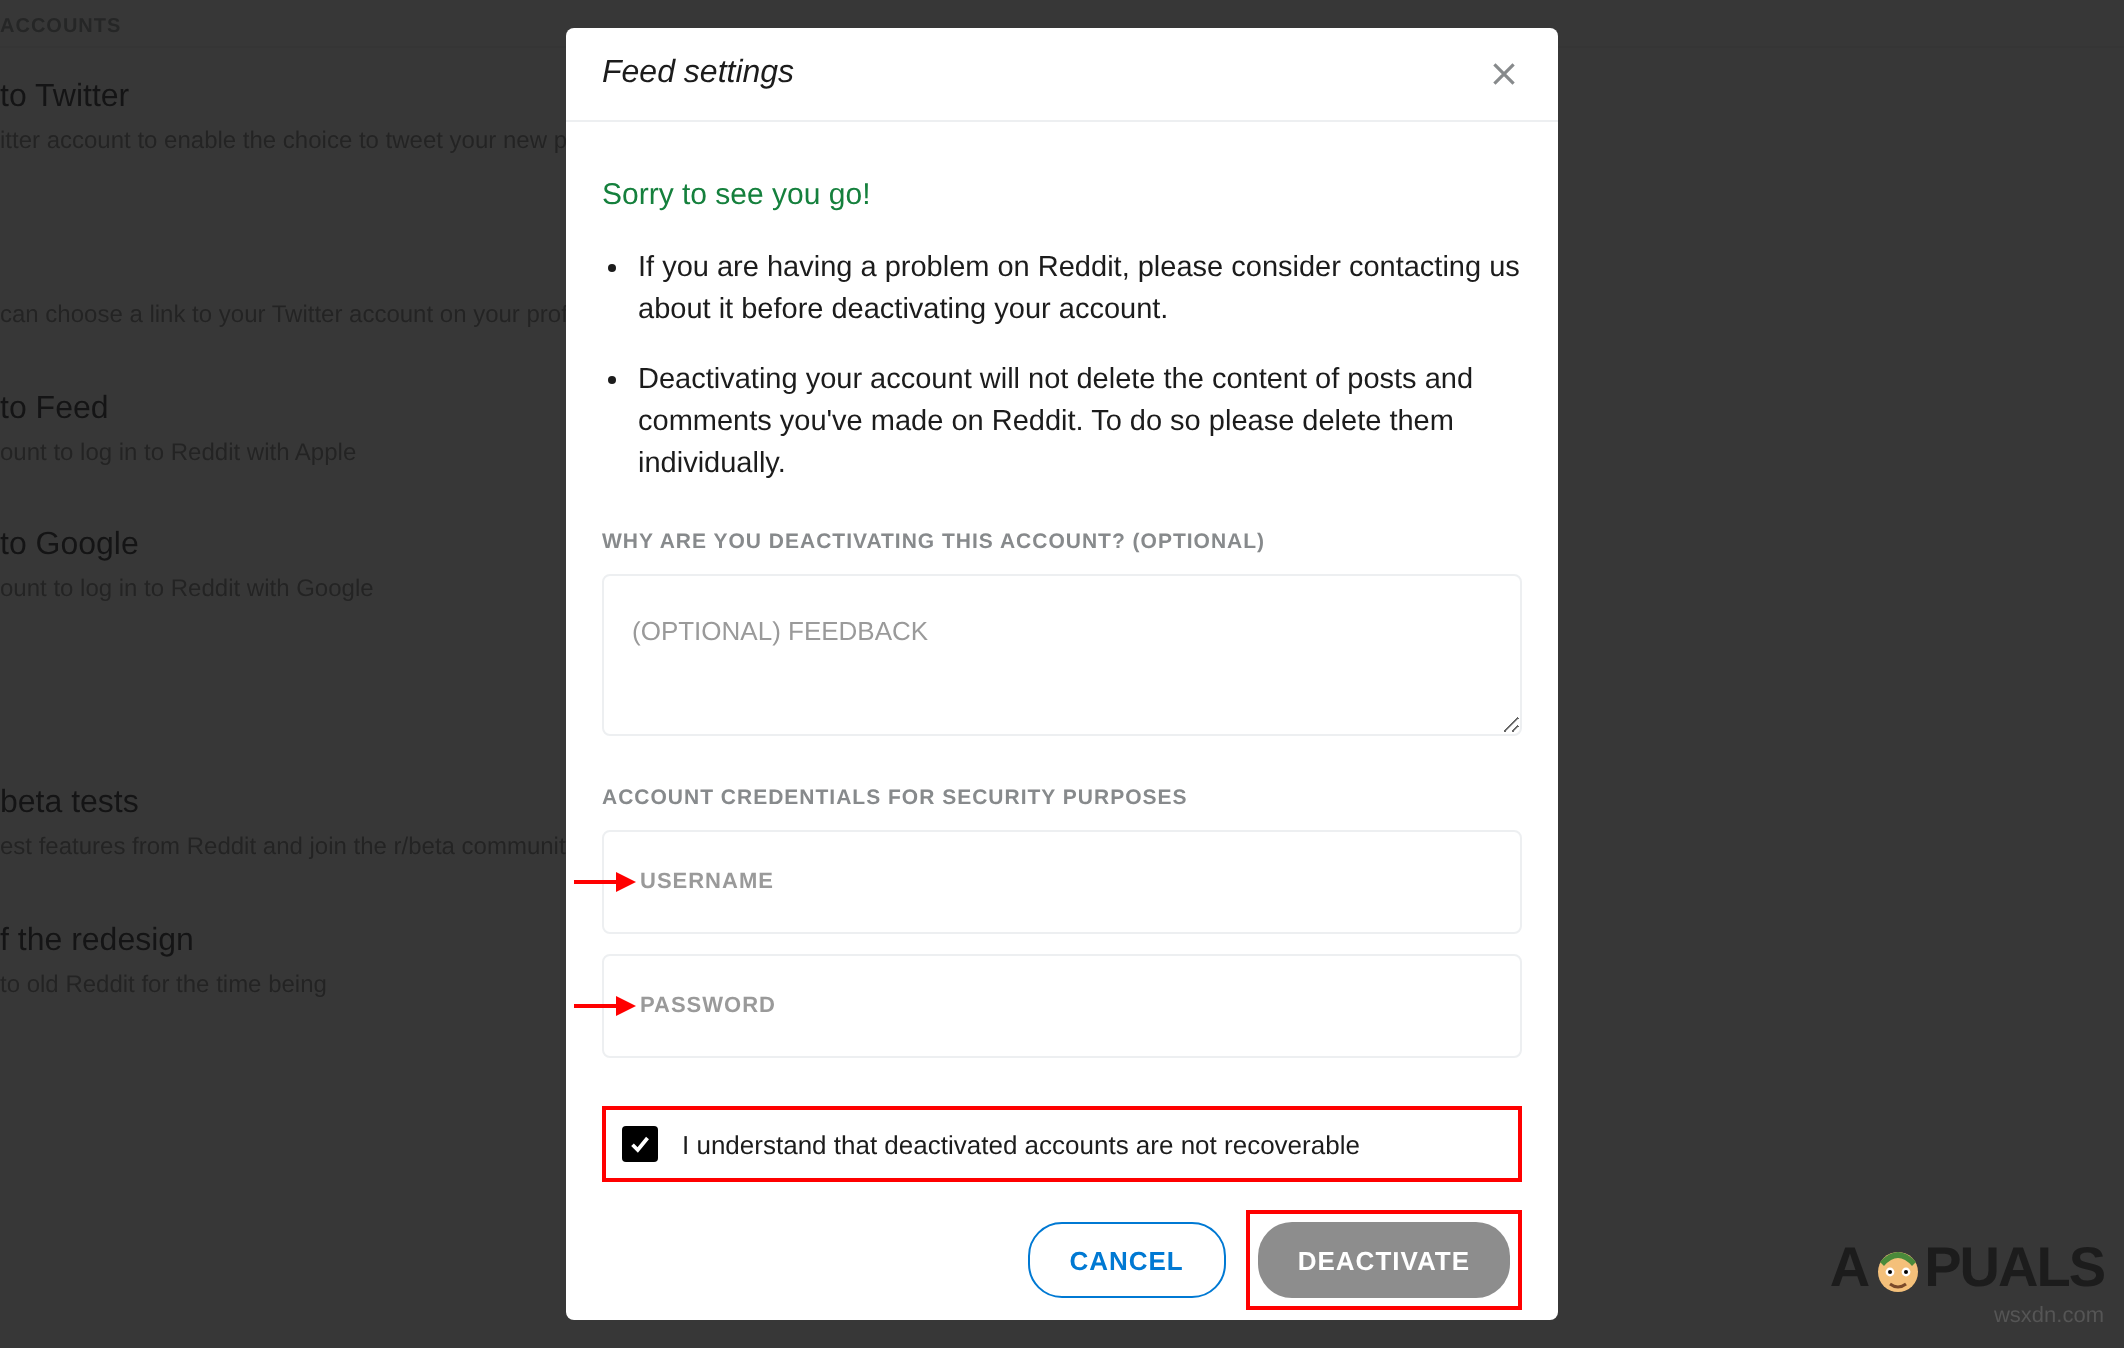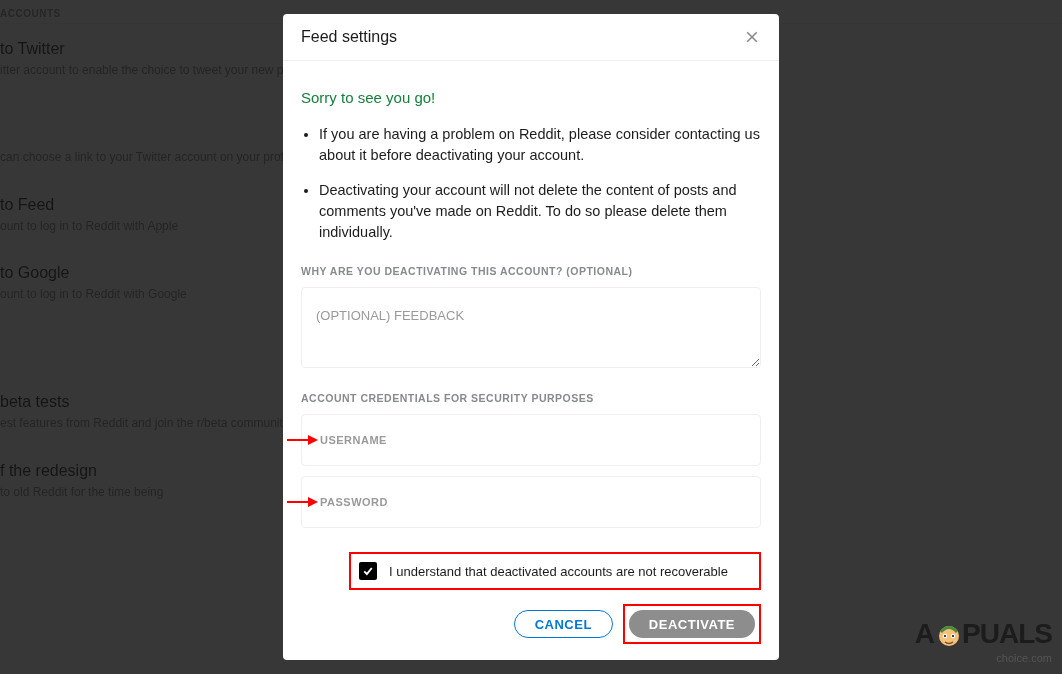--- a/index.html
+++ b/index.html
@@ -58,20 +58,21 @@
   border-radius: 4px;
   display: flex;
   flex-direction: column;
 }
 .modal-header {
   display: flex;
   align-items: center;
   justify-content: space-between;
   padding: 14px 18px 14px 18px;
   border-bottom: 1px solid #edeff1;
+  font-style: italic;
 }
 .modal-title {
   font-size: 16px;
   font-weight: 500;
   color: #1c1c1c;
 }
 .close-x {
   width: 18px;
   height: 18px;
   cursor: pointer;
@@ -143,21 +144,20 @@
 }
 .arrow-anno svg { width: 32px; height: 14px; }
 .check-row {
   display: flex;
   align-items: center;
   gap: 12px;
   border: 2px solid #ff0000;
   padding: 8px 8px;
   margin-top: 14px;
   margin-bottom: 14px;
-  margin-left: 48px;
 }
 .checkbox {
   width: 18px;
   height: 18px;
   background: #000;
   border-radius: 2px;
   display: flex;
   align-items: center;
   justify-content: center;
   color: #fff;
@@ -168,21 +168,21 @@
   font-size: 13px;
   color: #1c1c1c;
 }
 .btn-row {
   display: flex;
   justify-content: flex-end;
   gap: 10px;
   align-items: center;
 }
 .btn {
-  height: 28px;
+  height: 38px;
   border-radius: 17px;
   padding: 0 20px;
   font-size: 13px;
   font-weight: 700;
   letter-spacing: 0.5px;
   cursor: pointer;
   display: flex;
   align-items: center;
   justify-content: center;
 }
@@ -335,14 +335,14 @@
         <path d="M6 12 Q15 2 24 12 L22 14 Q15 6 8 14 Z" fill="#4a8a3a"></path>
         <circle cx="11" cy="17" r="2.2" fill="#fff"></circle>
           <circle cx="19" cy="17" r="2.2" fill="#fff"></circle>
         <circle cx="11" cy="17" r="1" fill="#000"></circle>
           <circle cx="19" cy="17" r="1" fill="#000"></circle>
         <path d="M11 23 Q15 26 19 23" stroke="#7a4a2a" stroke-width="1.5" fill="none"></path>
       </svg>
     </span>
     <span>PUALS</span>
   </div>
-  <div class="watermark-url">choice.com</div>
+  <div class="watermark-url">wsxdn.com</div>
 </div>
 
 </body></html>

